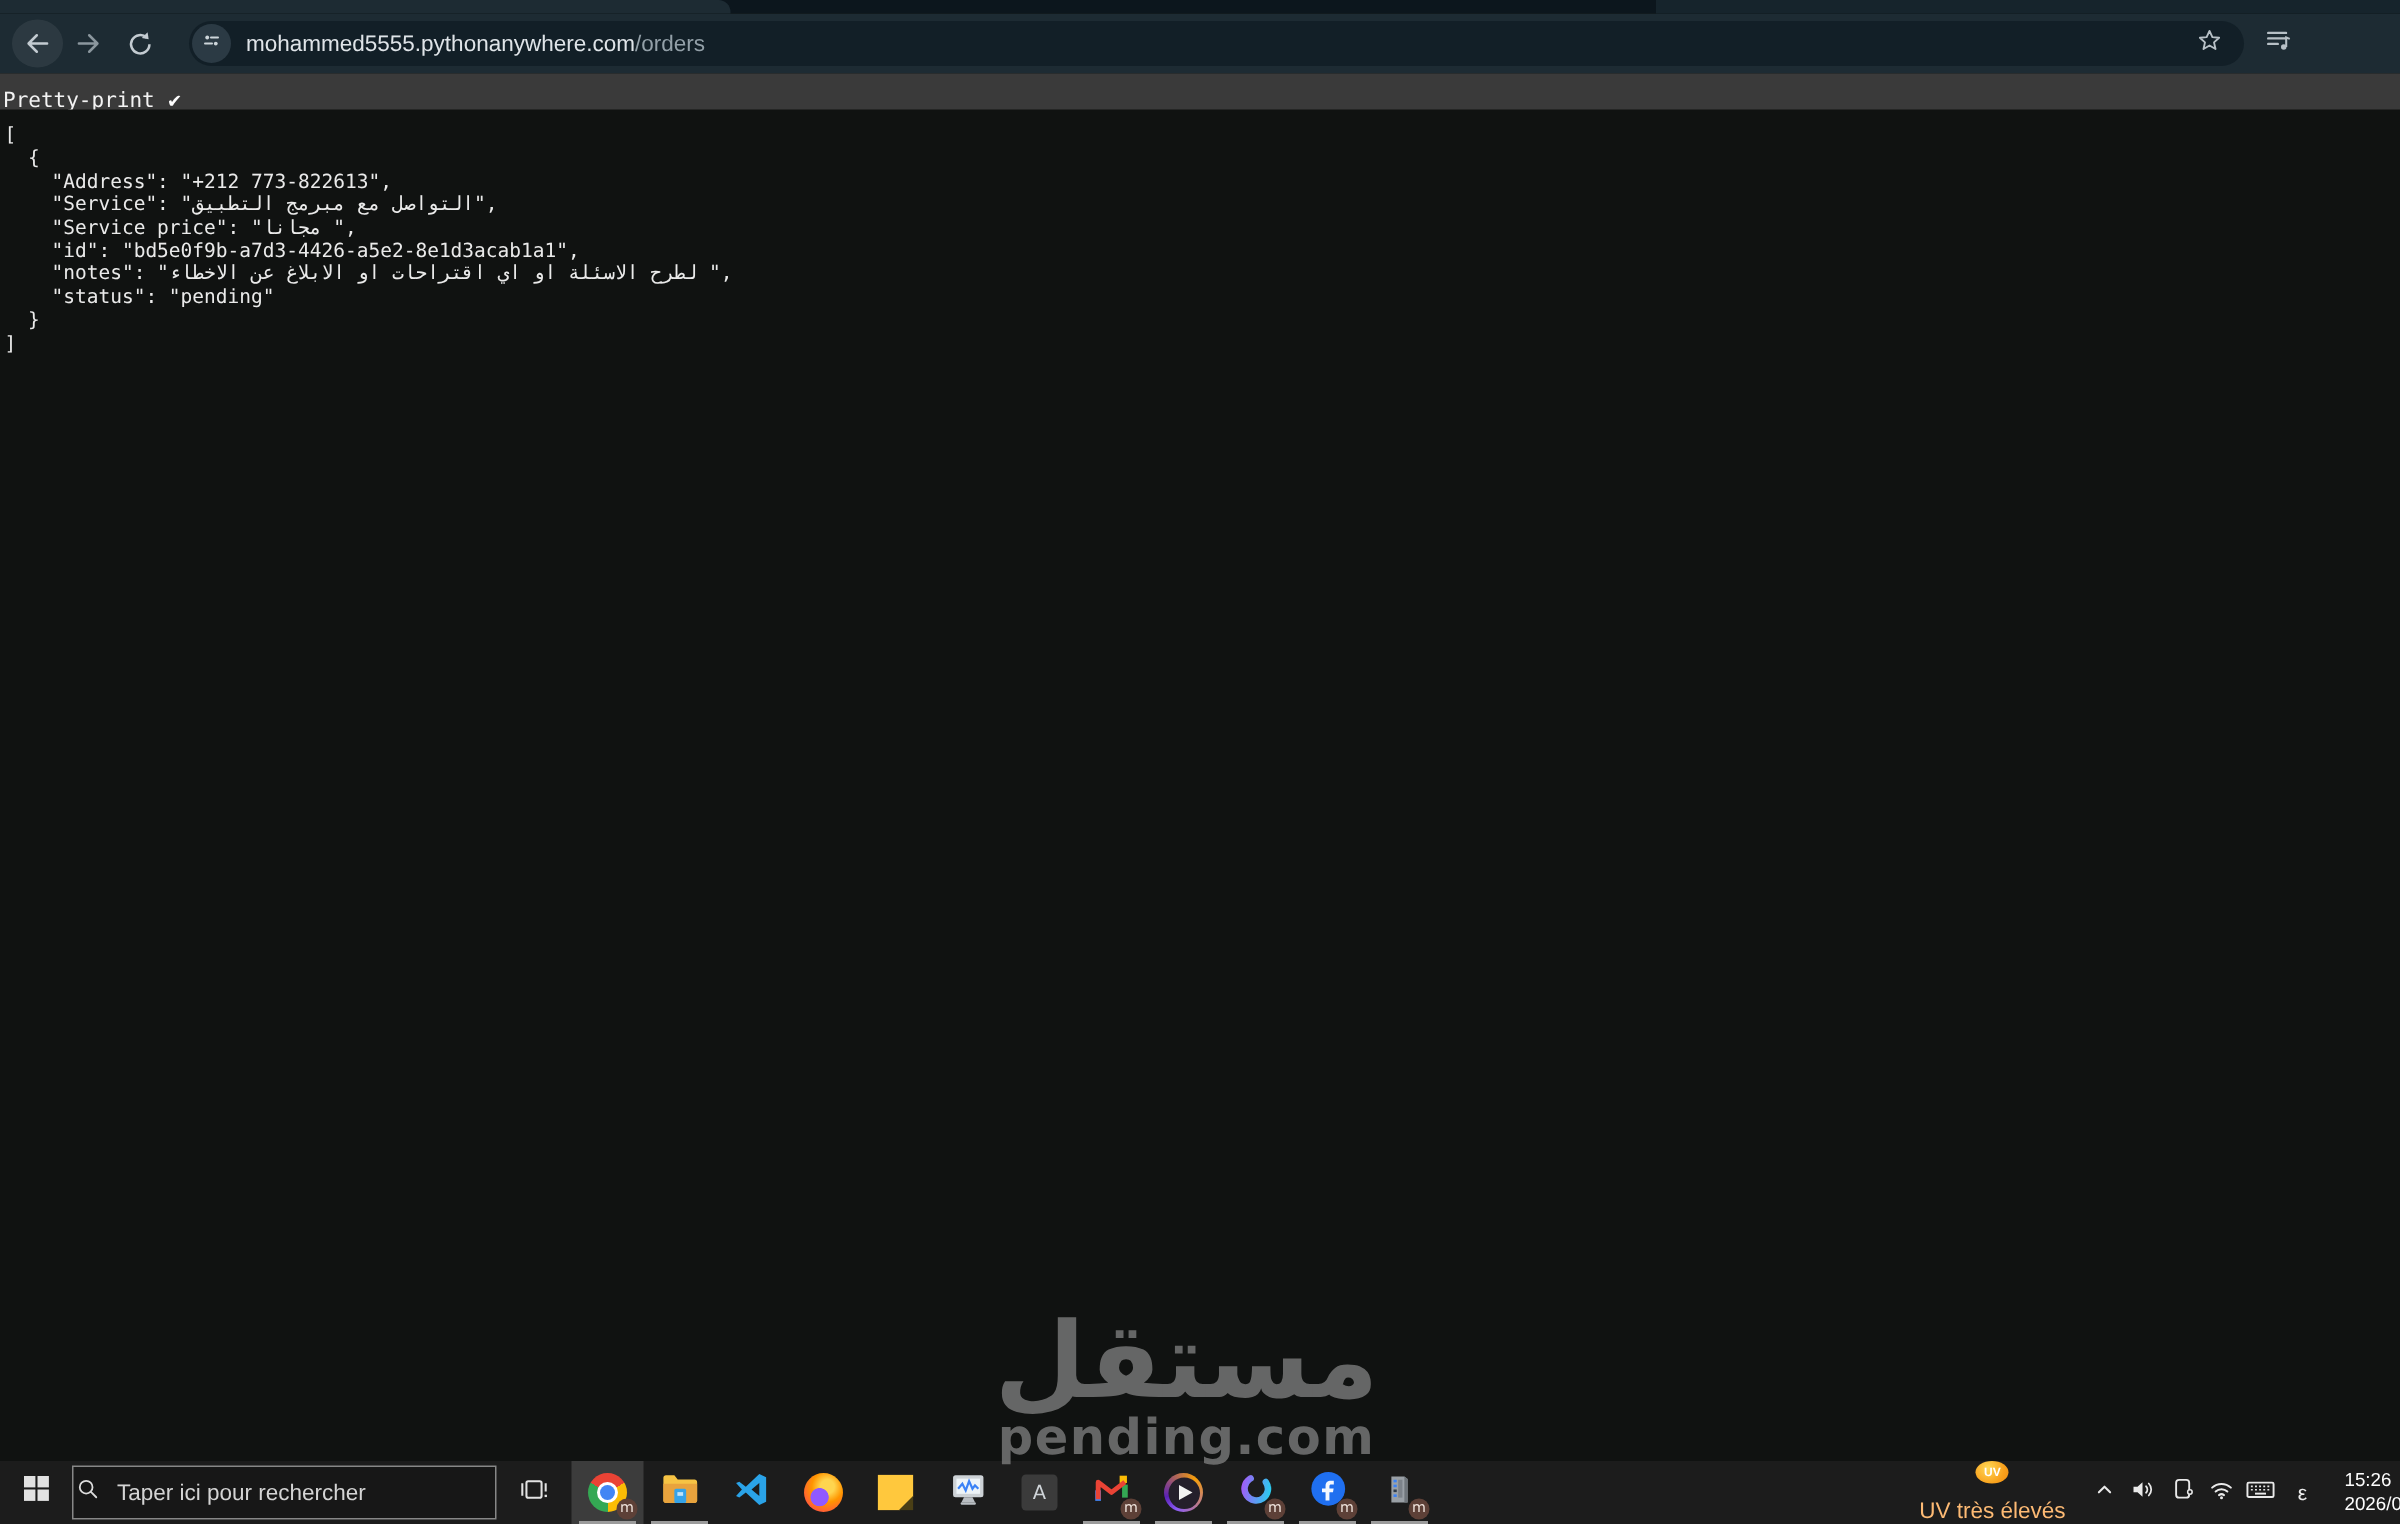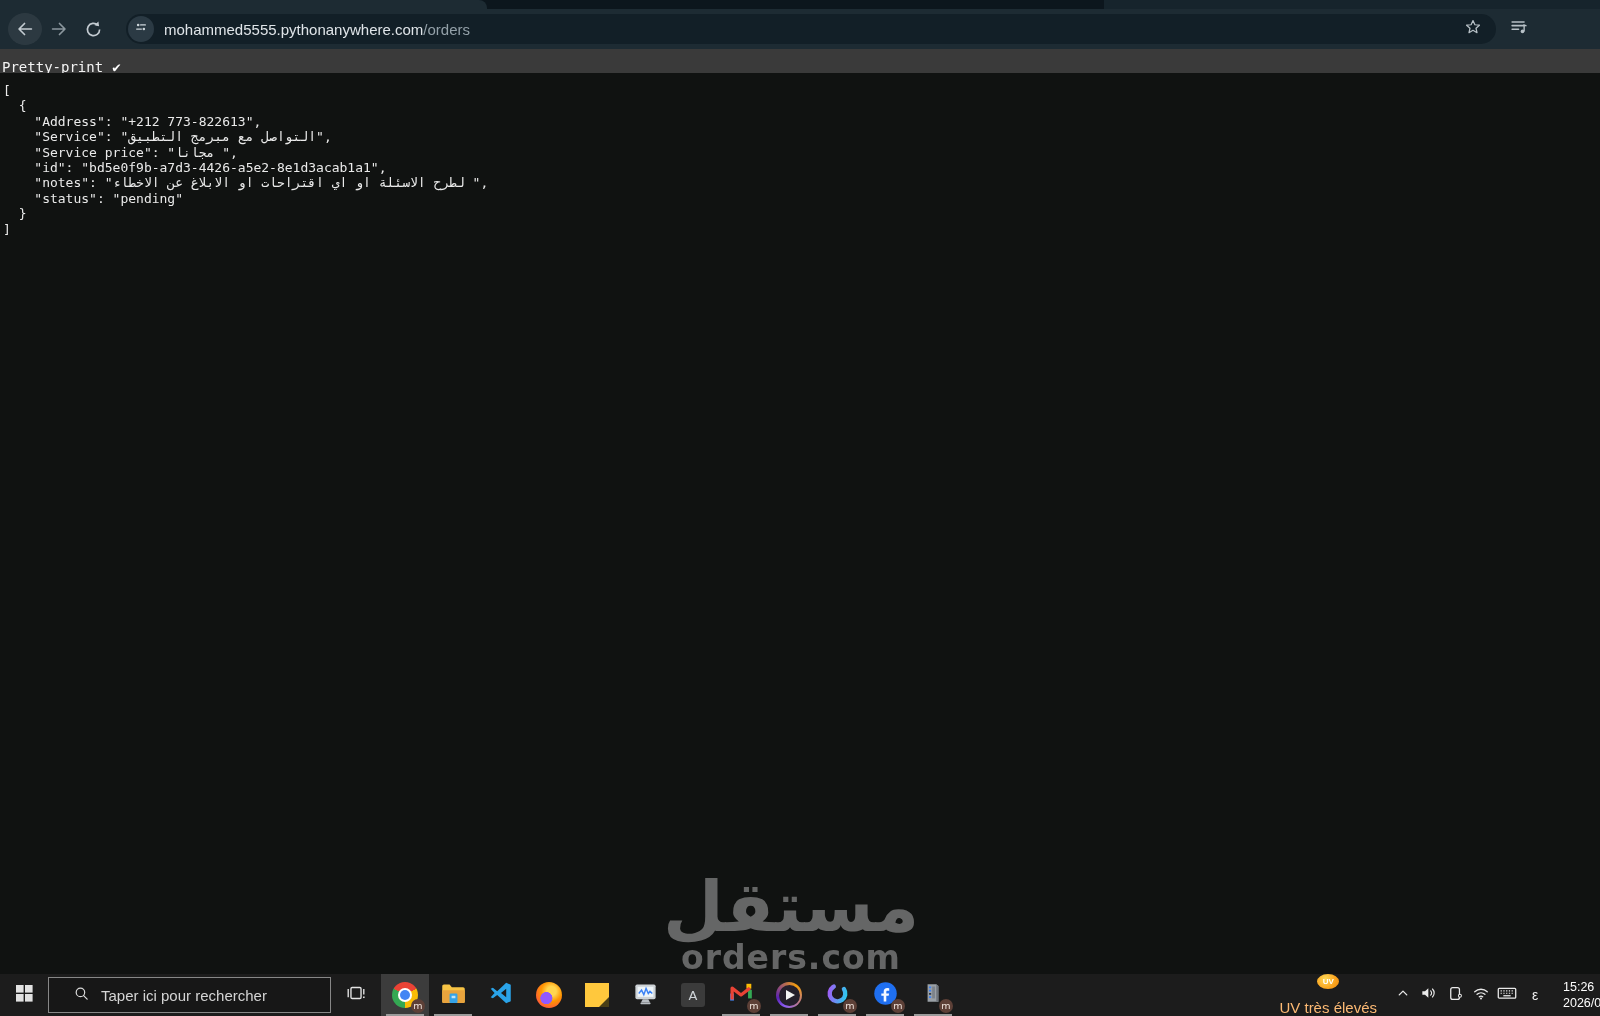--- a/index.html
+++ b/index.html
@@ -45,21 +45,21 @@
   .watermark { position: absolute; left: 0; right: 18px; top: 868px; z-index: 40; text-align: center;
                color: #7e7e7e; opacity: .78; pointer-events: none; font-family: "DejaVu Sans", sans-serif; }
   .watermark .wm-logo { font-size: 70px; font-weight: bold; line-height: 78px; }
   .watermark .wm-site { font-size: 33px; font-weight: bold; letter-spacing: 1px; margin-top: -8px; }
 
   
   .taskbar { position: absolute; left: 0; bottom: 0; width: 1600px; height: 42px; background: #1c1c1c;
              display: flex; align-items: stretch; z-index: 30; }
   .tb-start { width: 48px; display: flex; align-items: center; justify-content: center; }
   .tb-search { width: 283px; margin: 3px 0; background: #171717; border: 1px solid #878787;
-               display: flex; align-items: center; padding-left: 24px; gap: 11px; }
+               display: flex; align-items: center; padding-left: 1px; gap: 11px; }
   .tb-search-text { font-size: 15px; color: #d4d4d4; white-space: nowrap; }
   .tb-taskview { width: 50px; display: flex; align-items: center; justify-content: center; }
 
   .tile { position: relative; width: 48px; display: flex; align-items: center; justify-content: center; }
   .tile.active { background: #3c3c3c; }
   .tile .runline { position: absolute; left: 5px; right: 5px; bottom: 0; height: 2px; background: #9b9b9b; }
   .tile .badge { position: absolute; right: 4px; bottom: 3px; width: 14px; height: 14px; border-radius: 50%;
                  background: #5d4037; color: #f0e4dd; font-size: 9.5px; line-height: 14px; text-align: center;
                  font-family: "DejaVu Sans", sans-serif; }
 
@@ -178,21 +178,21 @@
   <div class="json-line">    "Service price": "مجانا ",</div>
   <div class="json-line">    "id": "bd5e0f9b-a7d3-4426-a5e2-8e1d3acab1a1",</div>
   <div class="json-line">    "notes": "لطرح الاسئلة او اي اقتراحات او الابلاغ عن الاخطاء ",</div>
   <div class="json-line">    "status": "pending"</div>
   <div class="json-line">  }</div>
   <div class="json-line">]</div>
 </div>
 
 <div class="watermark">
   <div class="wm-logo">مستقل</div>
-  <div class="wm-site">orders.com</div>
+  <div class="wm-site">pending.com</div>
 </div>
 
 <div class="taskbar">
 
   <div class="tb-start">
     <span>
       <svg width="17" height="17" viewBox="0 0 17 17">
         <rect x="0" y="0" width="7.6" height="7.6" fill="#e2e2e2"></rect>
           <rect x="9" y="0" width="7.6" height="7.6" fill="#e2e2e2"></rect>
         <rect x="0" y="9" width="7.6" height="7.6" fill="#e2e2e2"></rect>

